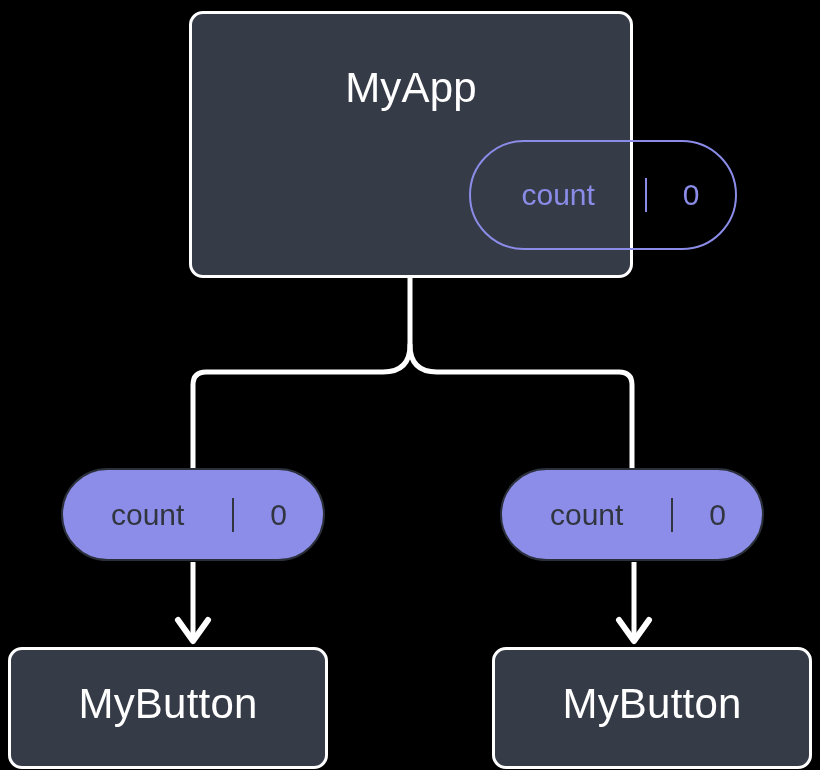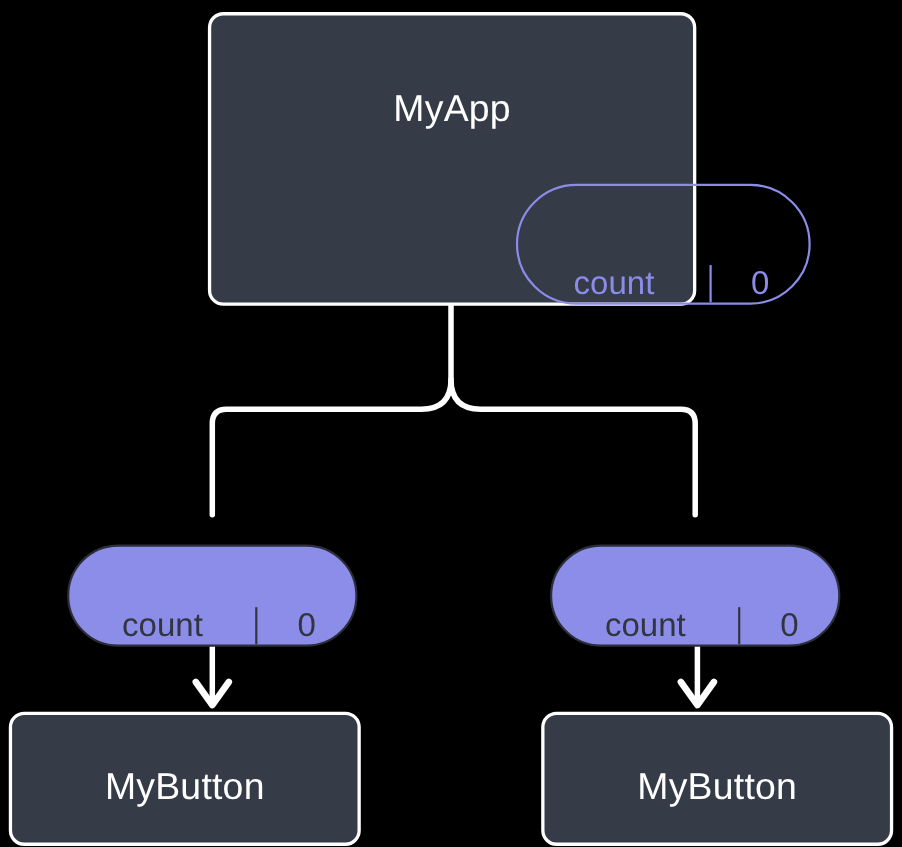--- a/index.html
+++ b/index.html
@@ -38,24 +38,23 @@
     background: #363b48;
     border: 3px solid #ffffff;
     border-radius: 14px;
   }
   .comp-title {
     position: absolute;
     left: 0;
     right: 0;
     text-align: center;
     color: #ffffff;
-    font-size: 34px;
+    font-size: 42px;
     letter-spacing: 0.2px;
     white-space: nowrap;
-    margin-top: 16px;
   }
 
   #box-myapp {
     left: 189px;
     top: 11px;
     width: 444px;
     height: 267px;
   }
   #box-myapp .comp-title {
     top: 50px;
@@ -76,24 +75,23 @@
   #box-mybutton-left .comp-title,
   #box-mybutton-right .comp-title {
     top: 30px;
   }
 
   
   .pill {
     position: absolute;
     box-sizing: border-box;
     display: flex;
-    align-items: flex-end;
+    align-items: center;
     border-radius: 999px;
     overflow: hidden;
-    margin-top: 27px;
   }
   .pill-key, .pill-val {
     display: flex;
     align-items: center;
     justify-content: center;
     font-size: 30px;
     white-space: nowrap;
     box-sizing: border-box;
   }
 

